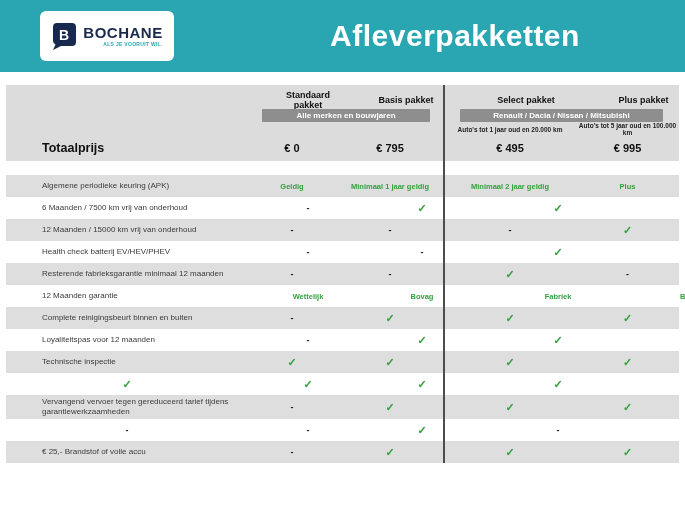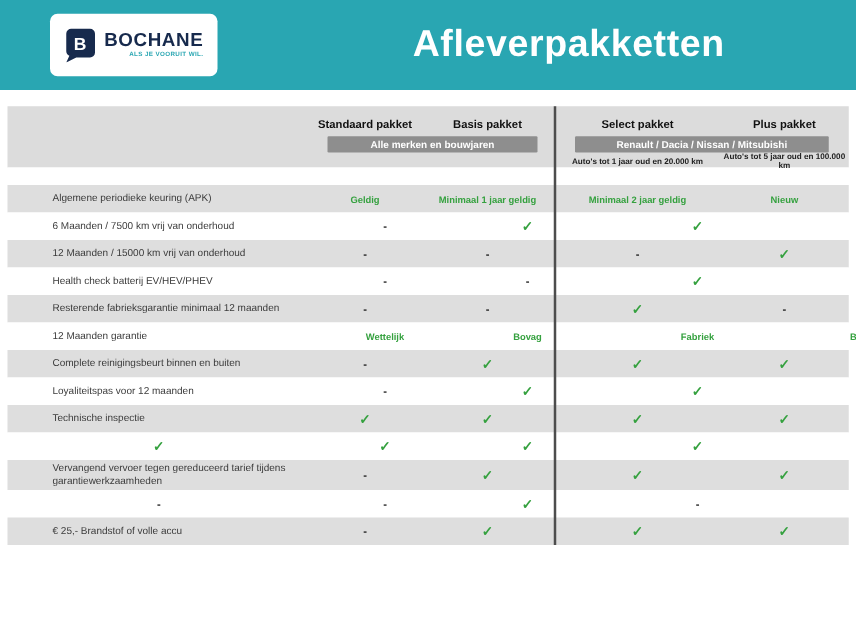--- a/index.html
+++ b/index.html
@@ -26,21 +26,21 @@
     position:absolute;left:455px;top:50%;transform:translate(-50%,-50%);
     color:#fff;font-size:30px;font-weight:bold;letter-spacing:.5px;white-space:nowrap;
   }
   
   .table-area{position:relative;margin:0 6px;padding-top:13px;}
   .vdivider{position:absolute;left:437px;top:13px;bottom:0;width:2px;background:var(--divider);}
   .cols{display:grid;grid-template-columns:242px 88px 108px 132px 103px;align-items:center;}
   .cell{text-align:center;}
   .head-band{background:#dcdcdc;padding:5px 0 0 0;}
   .head-names{height:17px;}
-  .pkg{font-size:9px;font-weight:bold;color:#111;text-align:center;}
+  .pkg{font-size:9px;font-weight:bold;color:#111;text-align:center;margin-left:32px;}
   .badges{height:14px;margin-top:1px;}
   .badge{
     background:var(--badge-gray);color:#fff;font-size:8px;font-weight:bold;
     display:flex;align-items:center;justify-content:center;height:13px;border-radius:1px;
     text-align:center;white-space:nowrap;
   }
   .badge1{grid-column:2/4;margin:0 14px;}
   .badge2{grid-column:4/6;margin:0 16px 0 16px;}
   .subs{height:12px;}
   .sub{font-size:6.5px;font-weight:bold;color:#222;text-align:center;}
@@ -90,31 +90,38 @@
       <div class="badge badge1">Alle merken en bouwjaren</div>
       <div class="badge badge2">Renault / Dacia / Nissan / Mitsubishi</div>
     </div>
     <div class="cols subs">
       <div></div>
         <div></div>
         <div></div>
       <div class="sub">Auto's tot 1 jaar oud en 20.000 km</div>
       <div class="sub">Auto's tot 5 jaar oud en 100.000 km</div>
     </div>
+    <div class="cols price-row">
+      <div class="price-label">Totaalprijs</div>
+      <div class="cell price">€ 0</div>
+      <div class="cell price">€ 795</div>
+      <div class="cell price">€ 495</div>
+      <div class="cell price">€ 995</div>
+    </div>
   </div>
 
   <div class="gap"></div>
 
   <div id="rows">
       <div class="row cols shade">
         <div class="row-label">Algemene periodieke keuring (APK)</div>
         <div class="cell val-text">Geldig</div>
         <div class="cell val-text">Minimaal 1 jaar geldig</div>
         <div class="cell val-text">Minimaal 2 jaar geldig</div>
-        <div class="cell val-text">Nieuw</div>
+        <div class="cell val-text">Plus</div>
       </div>
       <div class="row cols plain">
         <div class="row-label">6 Maanden / 7500 km vrij van onderhoud</div>
         <div class="cell dash">-</div>
         <div class="cell check">✓</div>
         <div class="cell check">✓</div>
         <div class="cell dash">-</div>
       </div>
       <div class="row cols shade">
         <div class="row-label">12 Maanden / 15000 km vrij van onderhoud</div>

